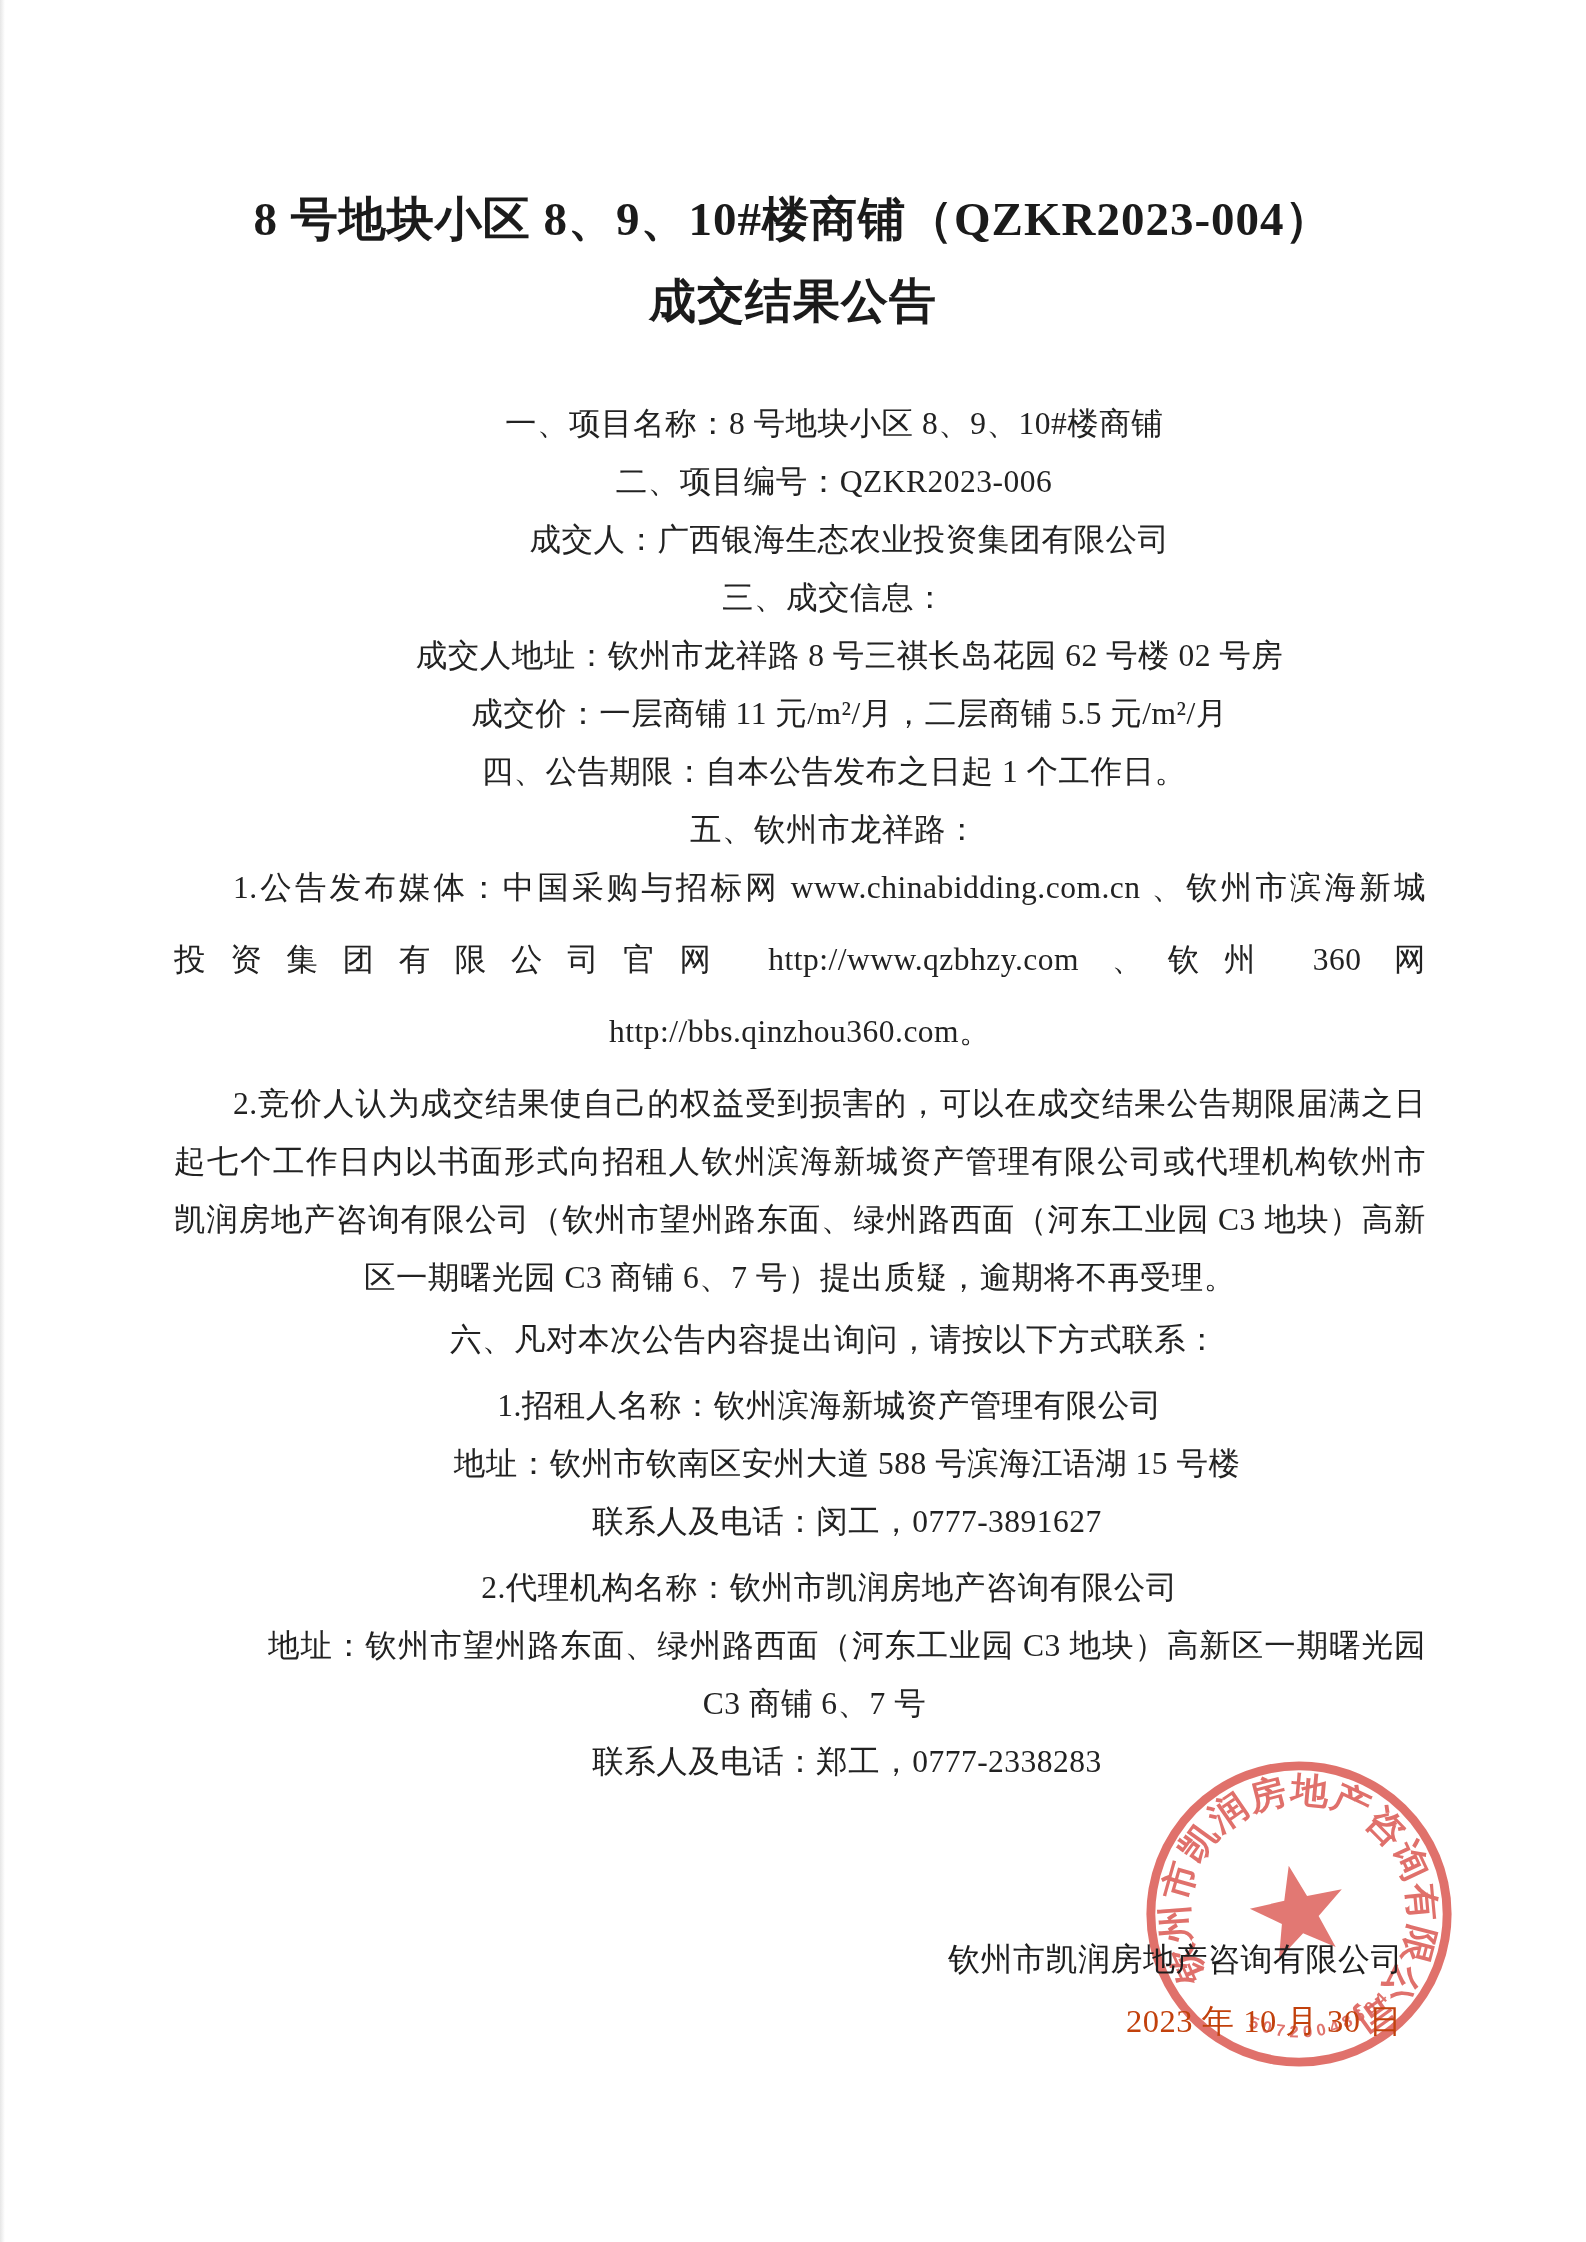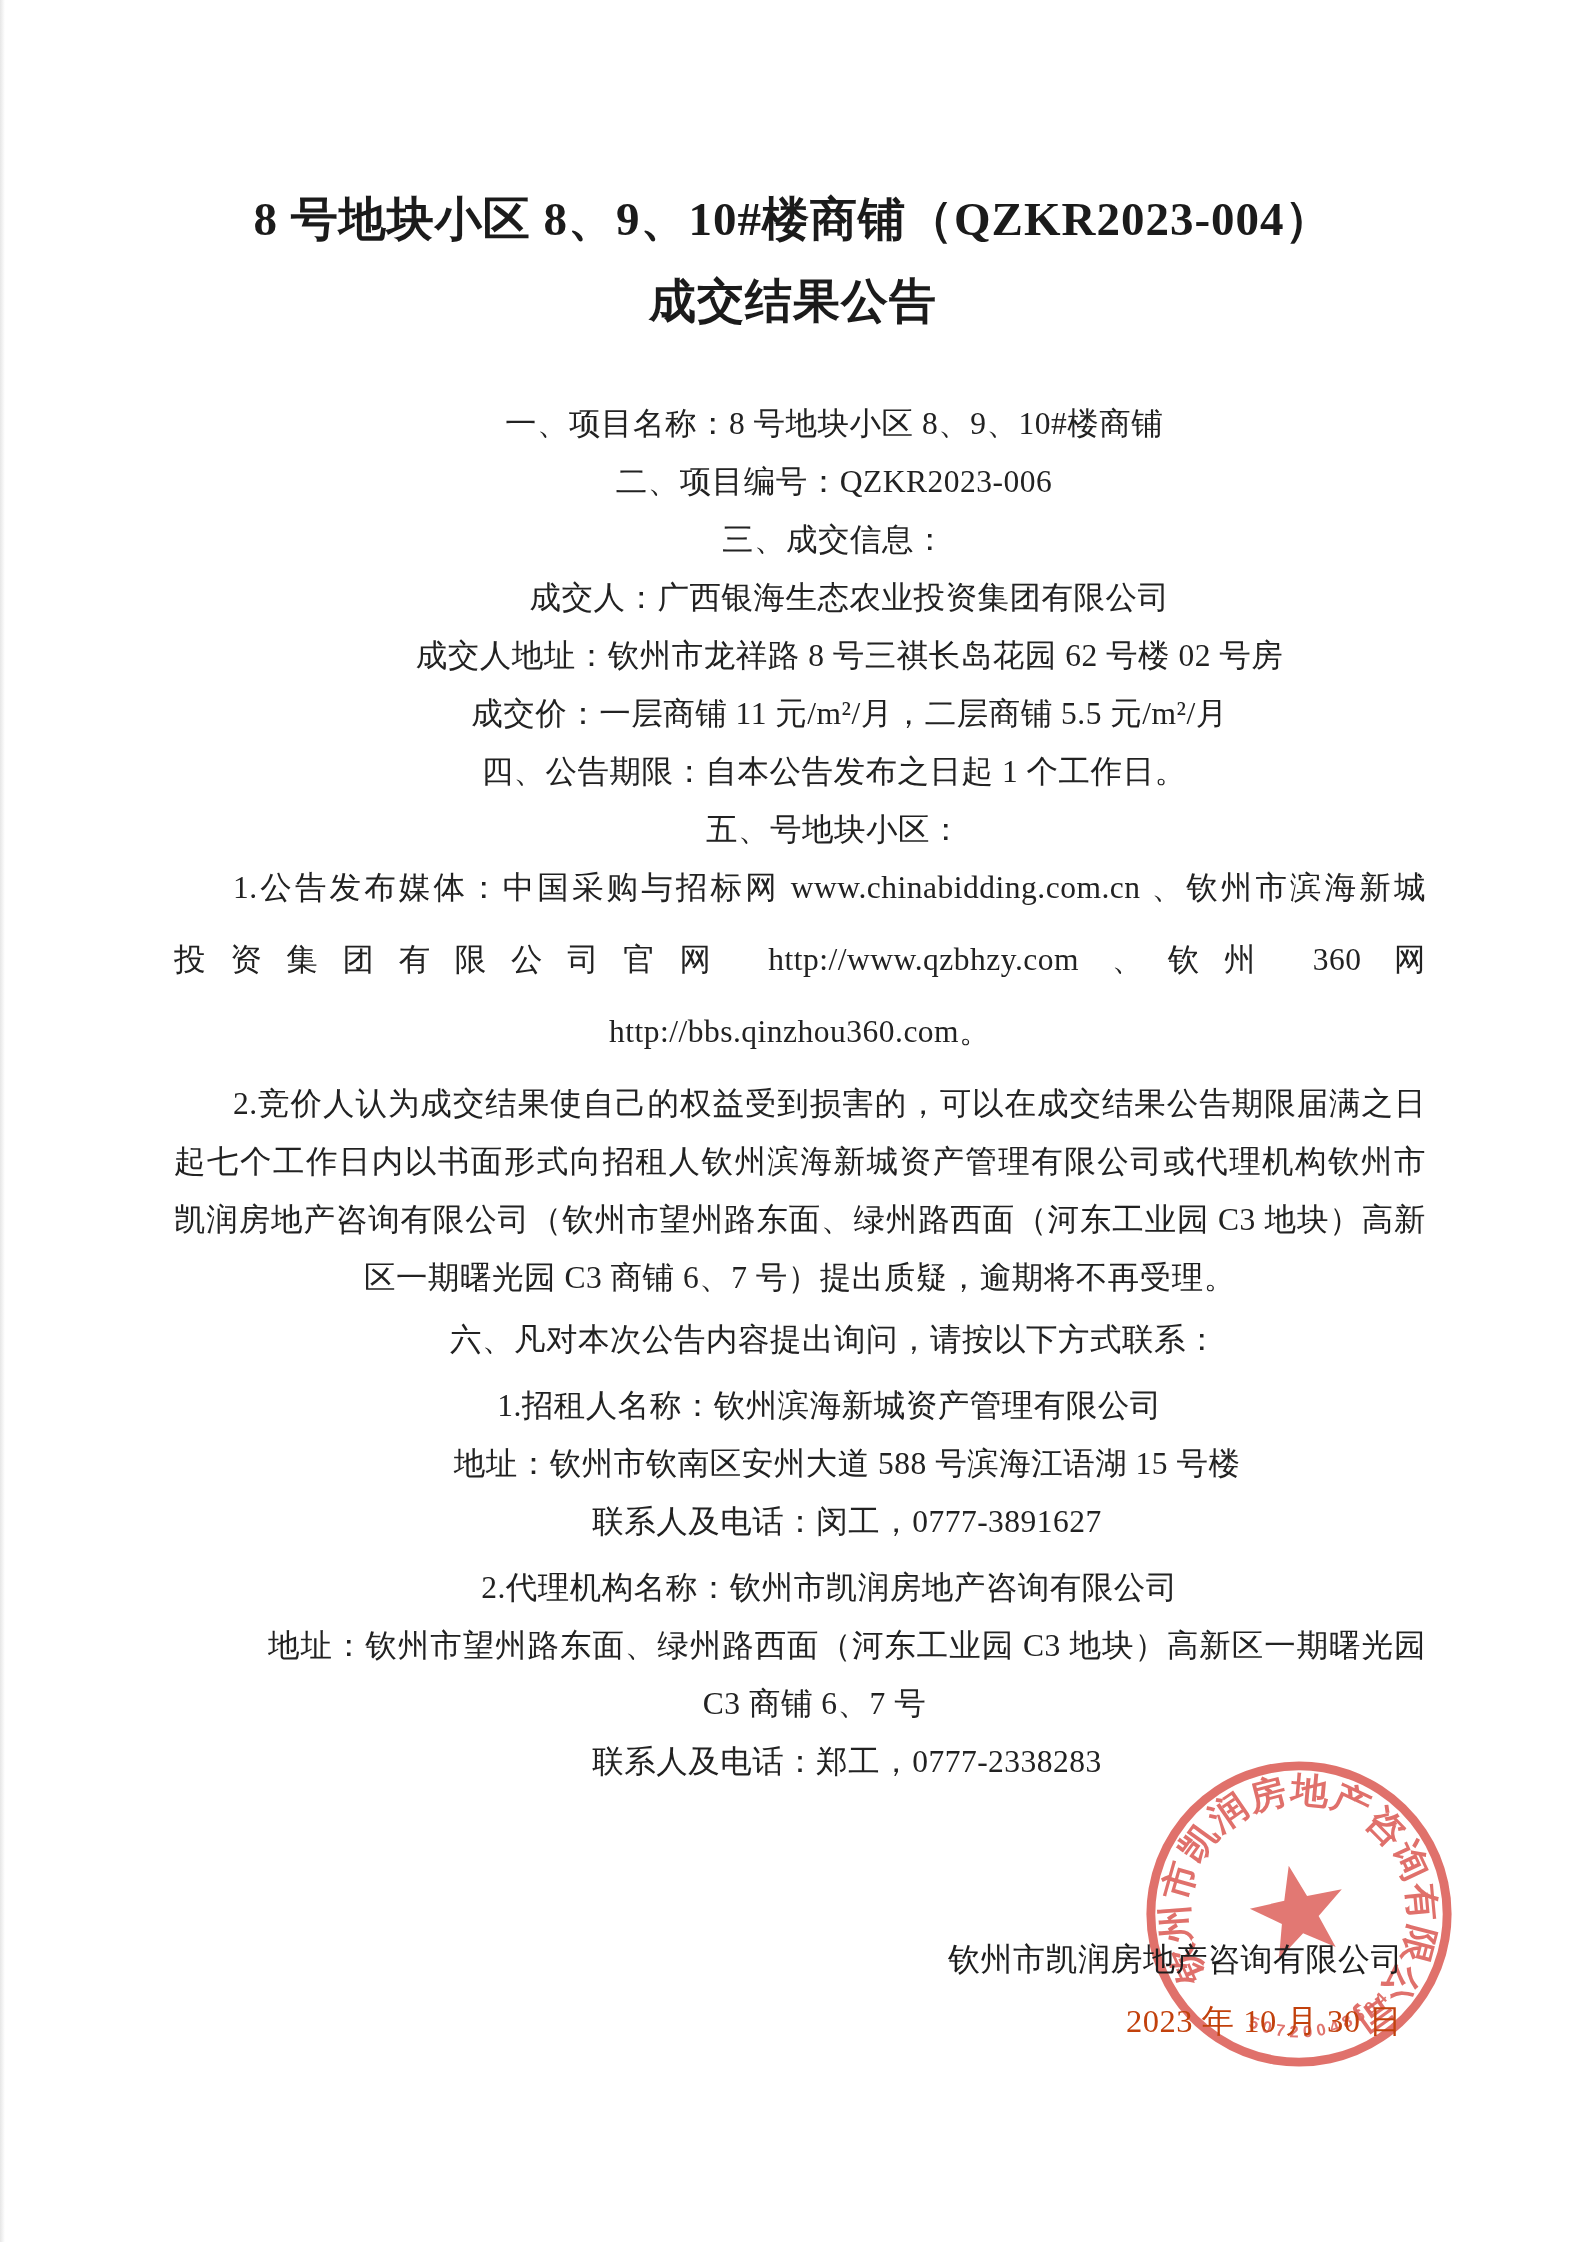--- a/index.html
+++ b/index.html
@@ -70,26 +70,26 @@
 
 <div class="page">
   <div class="scan-edge"></div>
 
   <div class="title title1">8 号地块小区 8、9、10#楼商铺（QZKR2023-004）</div>
   <div class="title title2">成交结果公告</div>
 
   <div class="body" id="body-lines">
       <div class="line ind-section">一、项目名称：8 号地块小区 8、9、10#楼商铺</div>
       <div class="line ind-section">二、项目编号：QZKR2023-006</div>
+      <div class="line ind-sub">成交人：广西银海生态农业投资集团有限公司</div>
       <div class="line ind-section">三、成交信息：</div>
-      <div class="line ind-sub">成交人：广西银海生态农业投资集团有限公司</div>
       <div class="line ind-sub">成交人地址：钦州市龙祥路 8 号三祺长岛花园 62 号楼 02 号房</div>
       <div class="line ind-sub">成交价：一层商铺 11 元/m²/月，二层商铺 5.5 元/m²/月</div>
       <div class="line ind-section">四、公告期限：自本公告发布之日起 1 个工作日。</div>
-      <div class="line ind-section">五、号地块小区：</div>
+      <div class="line ind-section">五、钦州市龙祥路：</div>
       <div class="line ind-item just">1.公告发布媒体：中国采购与招标网 www.chinabidding.com.cn 、钦州市滨海新城</div>
       <div class="line ind-flush just mt14">投资集团有限公司官网 http://www.qzbhzy.com 、钦州 360 网</div>
       <div class="line ind-flush mt14">http://bbs.qinzhou360.com。</div>
       <div class="line ind-item just mt14">2.竞价人认为成交结果使自己的权益受到损害的，可以在成交结果公告期限届满之日</div>
       <div class="line ind-flush just">起七个工作日内以书面形式向招租人钦州滨海新城资产管理有限公司或代理机构钦州市</div>
       <div class="line ind-flush just">凯润房地产咨询有限公司（钦州市望州路东面、绿州路西面（河东工业园 C3 地块）高新</div>
       <div class="line ind-flush">区一期曙光园 C3 商铺 6、7 号）提出质疑，逾期将不再受理。</div>
       <div class="line ind-section mt4">六、凡对本次公告内容提出询问，请按以下方式联系：</div>
       <div class="line ind-item mt8">1.招租人名称：钦州滨海新城资产管理有限公司</div>
       <div class="line ind-detail">地址：钦州市钦南区安州大道 588 号滨海江语湖 15 号楼</div>

